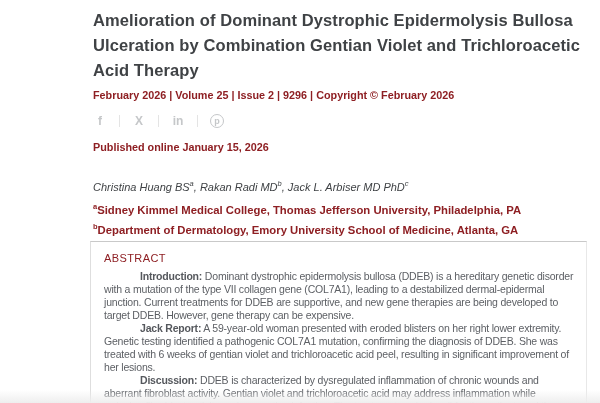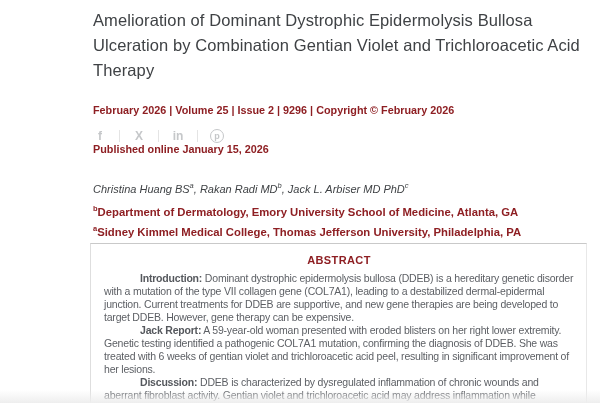--- a/index.html
+++ b/index.html
@@ -13,26 +13,26 @@
   }
   .content {
     position: absolute;
     left: 93px; top: 0;
     width: 494px;
   }
   .page-title {
     margin-top: 8px;
     font-size: 16.5px;
     line-height: 25px;
-    font-weight: 400;
+    font-weight: 700;
     color: #3f4245;
     letter-spacing: 0.1px;
   }
   .citation-line {
-    margin-top: 20px;
+    margin-top: 5px;
     font-size: 10.8px;
     line-height: 14px;
     font-weight: bold;
     color: #8e1f23;
   }
   .social-bar {
     margin-top: 12px;
     display: flex;
     align-items: center;
     height: 14px;
@@ -56,20 +56,21 @@
     width: 14px; height: 14px;
     border: 1.4px solid #c5c7c9;
     border-radius: 50%;
     font-size: 9px;
     line-height: 11px;
     display: flex;
     align-items: center;
     justify-content: center;
   }
   .published-line {
+    margin-top: 13px;
     font-size: 10.8px;
     line-height: 13px;
     font-weight: bold;
     color: #8e1f23;
   }
   .authors-line {
     margin-top: 23px;
     font-size: 11px;
     line-height: 13px;
     font-weight: 500;
@@ -91,24 +92,23 @@
     width: 497px;
     height: 220px;
     border-top: 1px solid #c9c9c9;
     border-left: 1px solid #dedede;
     border-right: 1px solid #e8e8e8;
     padding: 10px 12px 8px 13px;
   }
   .abstract-heading {
     font-size: 11px;
     line-height: 13px;
-    font-weight: bold;
+    font-weight: normal;
     letter-spacing: 0.4px;
     color: #8e1f23;
-    text-align: center;
   }
   .abstract-body { margin-top: 5px; }
   .abstract-body p {
     font-size: 10.5px;
     line-height: 13px;
     letter-spacing: -0.2px;
     color: #5c5f64;
   }
   .abstract-body p b { color: #55585d; padding-left: 36px; }
   .bottom-fade {
@@ -135,22 +135,22 @@
     <span class="social-icon">in</span>
     <span class="icon-sep"></span>
     <span class="social-icon pinterest-circle">p</span>
   </div>
 
   <div class="published-line">Published online January 15, 2026</div>
 
   <p class="authors-line"><span>Christina Huang BS</span><sup>a</sup><span>, </span><span>Rakan Radi MD</span><sup>b</sup><span>, </span><span>Jack L. Arbiser MD PhD</span><sup>c</sup></p>
 
   <div class="affiliations">
+    <p class="affiliation-line"><sup>a</sup><span>Sidney Kimmel Medical College, Thomas Jefferson University, Philadelphia, PA</span></p>
     <p class="affiliation-line"><sup>b</sup><span>Department of Dermatology, Emory University School of Medicine, Atlanta, GA</span></p>
-    <p class="affiliation-line"><sup>a</sup><span>Sidney Kimmel Medical College, Thomas Jefferson University, Philadelphia, PA</span></p>
   </div>
 
   <div class="abstract-panel">
     <div class="abstract-heading">ABSTRACT</div>
     <div class="abstract-body">
       <p><b>Introduction:</b><span> Dominant dystrophic epidermolysis bullosa (DDEB) is a hereditary genetic disorder with a mutation of the type VII collagen gene (COL7A1), leading to a destabilized dermal-epidermal junction. Current treatments for DDEB are supportive, and new gene therapies are being developed to target DDEB. However, gene therapy can be expensive.</span></p>
       <p><b>Jack Report:</b><span> A 59-year-old woman presented with eroded blisters on her right lower extremity. Genetic testing identified a pathogenic COL7A1 mutation, confirming the diagnosis of DDEB. She was treated with 6 weeks of gentian violet and trichloroacetic acid peel, resulting in significant improvement of her lesions.</span></p>
       <p><b>Discussion:</b><span> DDEB is characterized by dysregulated inflammation of chronic wounds and aberrant fibroblast activity. Gentian violet and trichloroacetic acid may address inflammation while reducing fibroblast activity and preventing infection. The treatment worked well for the patient, and there was minimal pain with the application of these topical therapies.</span></p>
     </div>
   </div>

